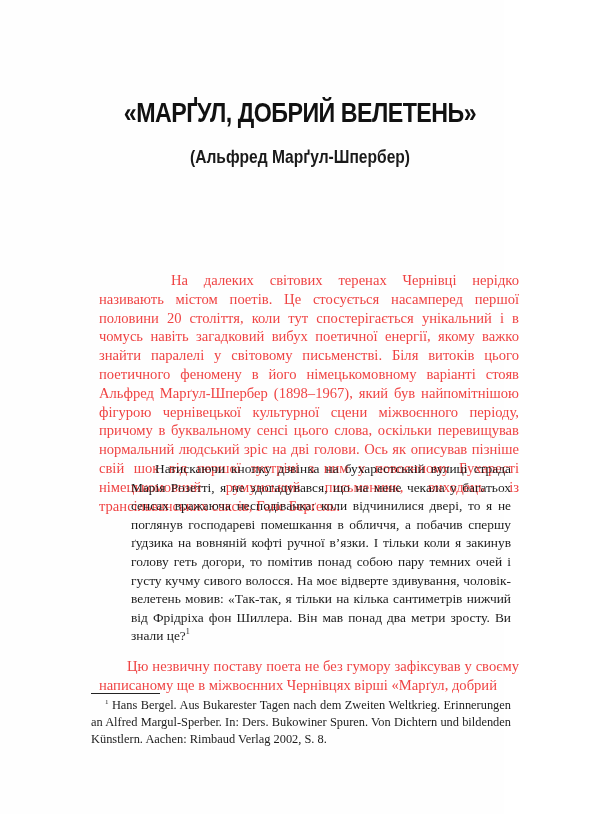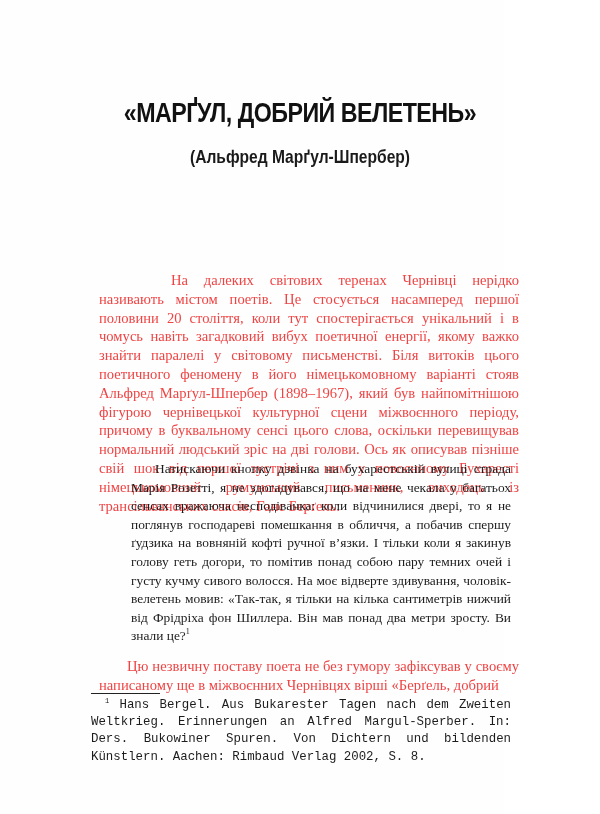--- a/index.html
+++ b/index.html
@@ -83,21 +83,21 @@
     top: 693px;
     width: 69px;
     height: 0;
     border-top: 1px solid #222;
   }
   .footnote {
     position: absolute;
     left: 91px;
     width: 420px;
     top: 697px;
-    font-family: Liberation Mono, monospace;
+    font-family: Liberation Serif, serif;
     font-size: 12.4px;
     line-height: 17.2px;
     text-align: justify;
     text-indent: 14px;
     color: #1c1c1c;
     margin: 0;
   }
   .footnote sup {
     font-size: 7px;
     vertical-align: 5px;
@@ -110,19 +110,19 @@
 <div class="page">
 
   <h1 class="title">«МАРҐУЛ, ДОБРИЙ ВЕЛЕТЕНЬ»</h1>
 
   <h2 class="subtitle">(Альфред Марґул-Шпербер)</h2>
 
   <p class="body-text para1">На далеких світових теренах Чернівці нерідко називають містом поетів. Це стосується насамперед першої половини 20 століття, коли тут спостерігається унікальний і в чомусь навіть загадковий вибух поетичної енергії, якому важко знайти паралелі у світовому письменстві. Біля витоків цього поетичного феномену в його німецькомовному варіанті стояв Альфред Марґул-Шпербер (1898–1967), який був найпомітнішою фігурою чернівецької культурної сцени міжвоєнного періоду, причому в буквальному сенсі цього слова, оскільки перевищував нормальний людський зріс на дві голови. Ось як описував пізніше свій шок від першої зустрічі з ним у повоєнному Бухаресті німецькомовний румунський письменник, виходець із трансільванських саксів, Ганс Берґель:</p>
 
   <p class="quote"><span>Натискаючи кнопку дзвінка на бухарестській вулиці страда Марія Розетті, я не здогадувався, що на мене чекала у багатьох сенсах вражаюча несподіванка: коли відчинилися двері, то я не поглянув господареві помешкання в обличчя, а побачив спершу ґудзика на вовняній кофті ручної в’язки. І тільки коли я закинув голову геть догори, то помітив понад собою пару темних очей і густу кучму сивого волосся. На моє відверте здивування, чоловік-велетень мовив: «Так-так, я тільки на кілька сантиметрів нижчий від Фрідріха фон Шиллера. Він мав понад два метри зросту. Ви знали це?</span><sup class="fnref">1</sup></p>
 
-  <p class="body-text para2">Цю незвичну поставу поета не без гумору зафіксував у своєму написаному ще в міжвоєнних Чернівцях вірші «Берґель, добрий</p>
+  <p class="body-text para2">Цю незвичну поставу поета не без гумору зафіксував у своєму написаному ще в міжвоєнних Чернівцях вірші «Марґул, добрий</p>
 
   <div class="fn-divider"></div>
 
   <p class="footnote"><sup>1</sup> <span>Hans Bergel. Aus Bukarester Tagen nach dem Zweiten Weltkrieg. Erinnerungen an Alfred Margul-Sperber. In: Ders. Bukowiner Spuren. Von Dichtern und bildenden Künstlern. Aachen: Rimbaud Verlag 2002, S. 8.</span></p>
 
 </div>
 
 </body></html>

